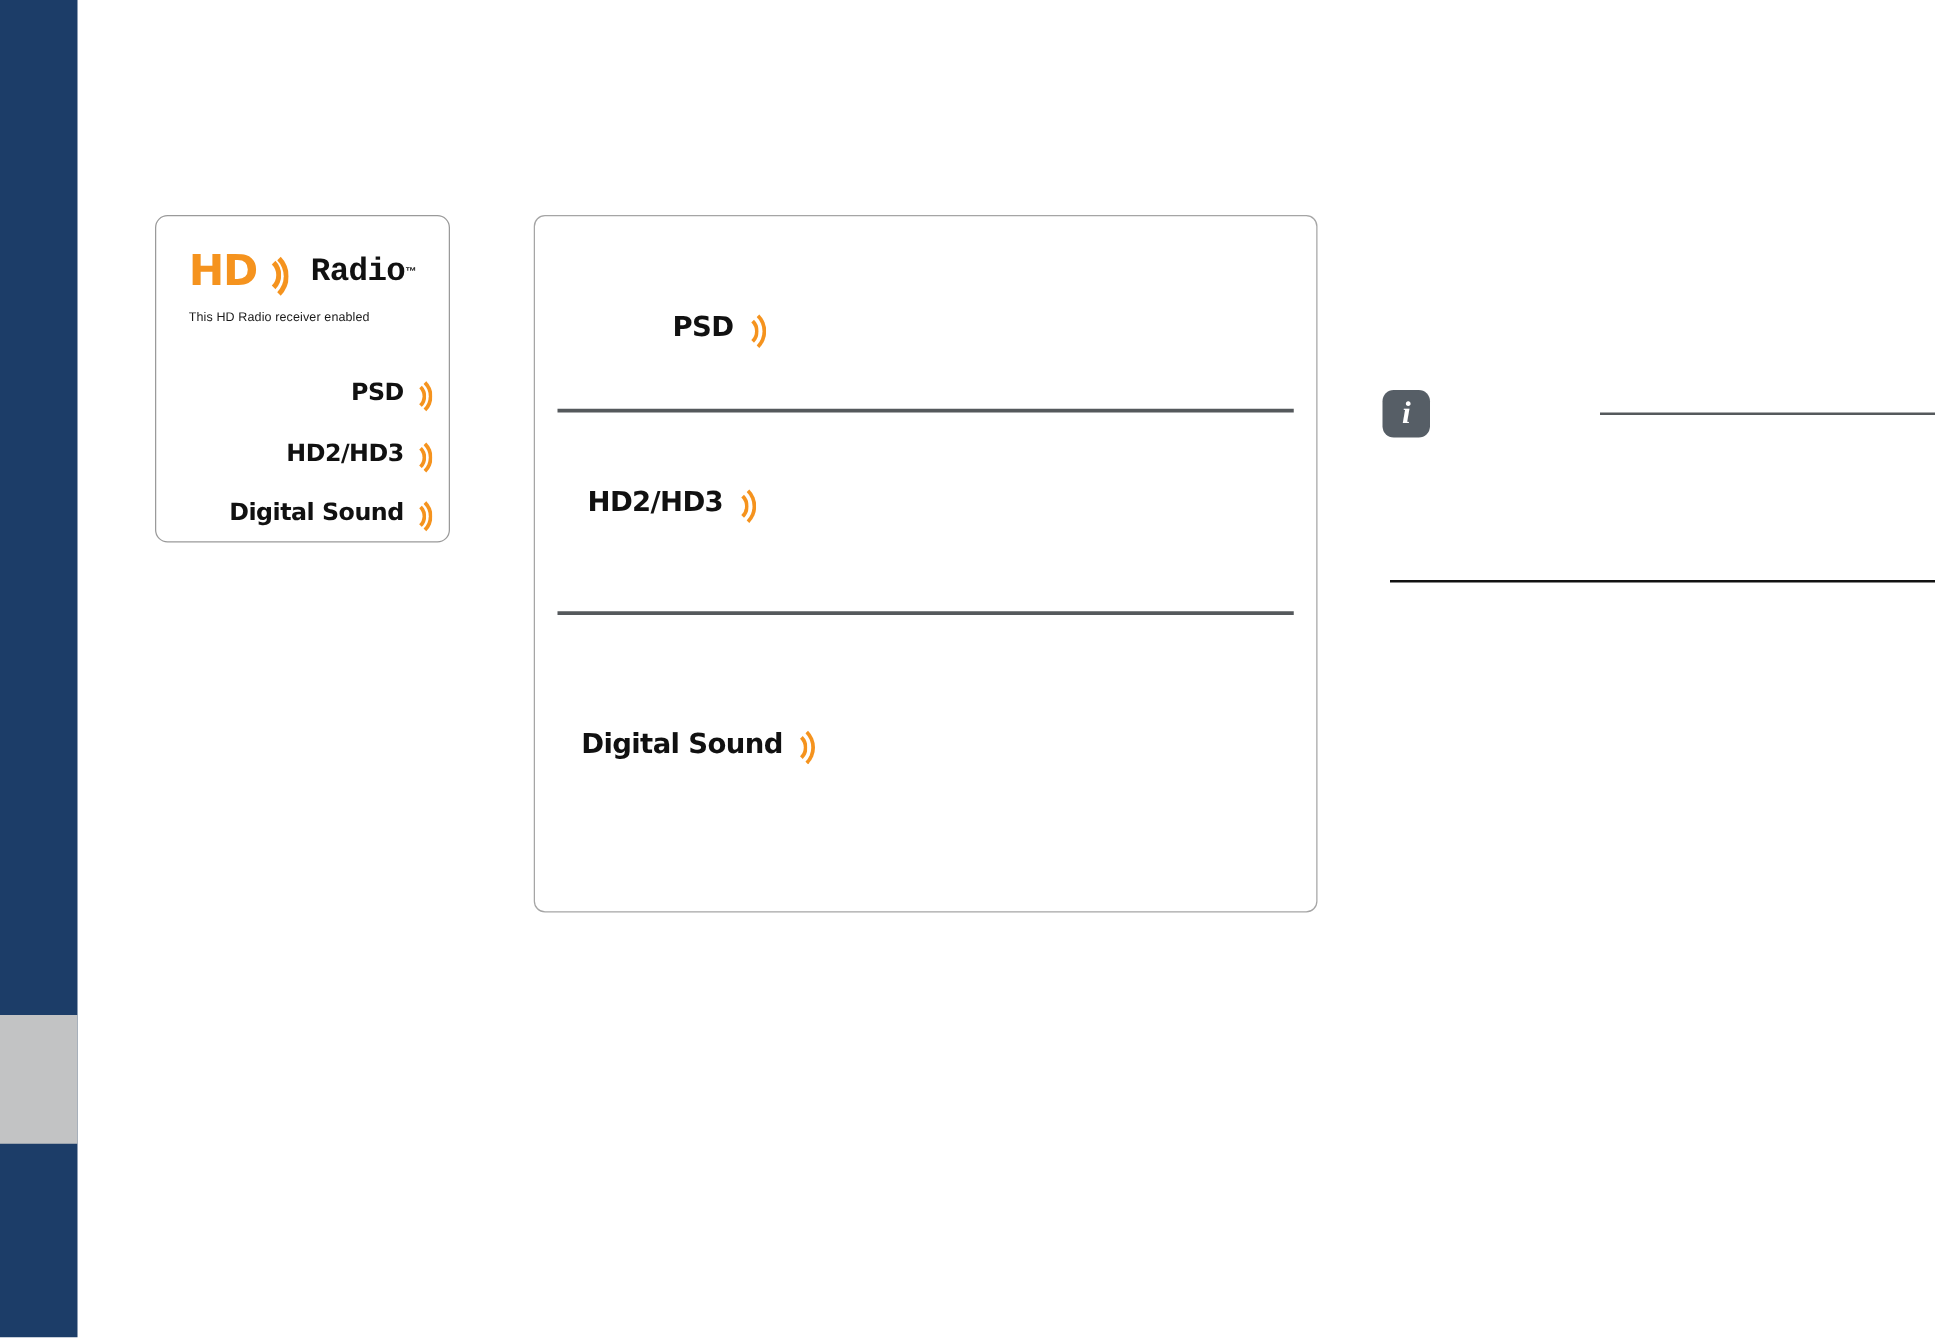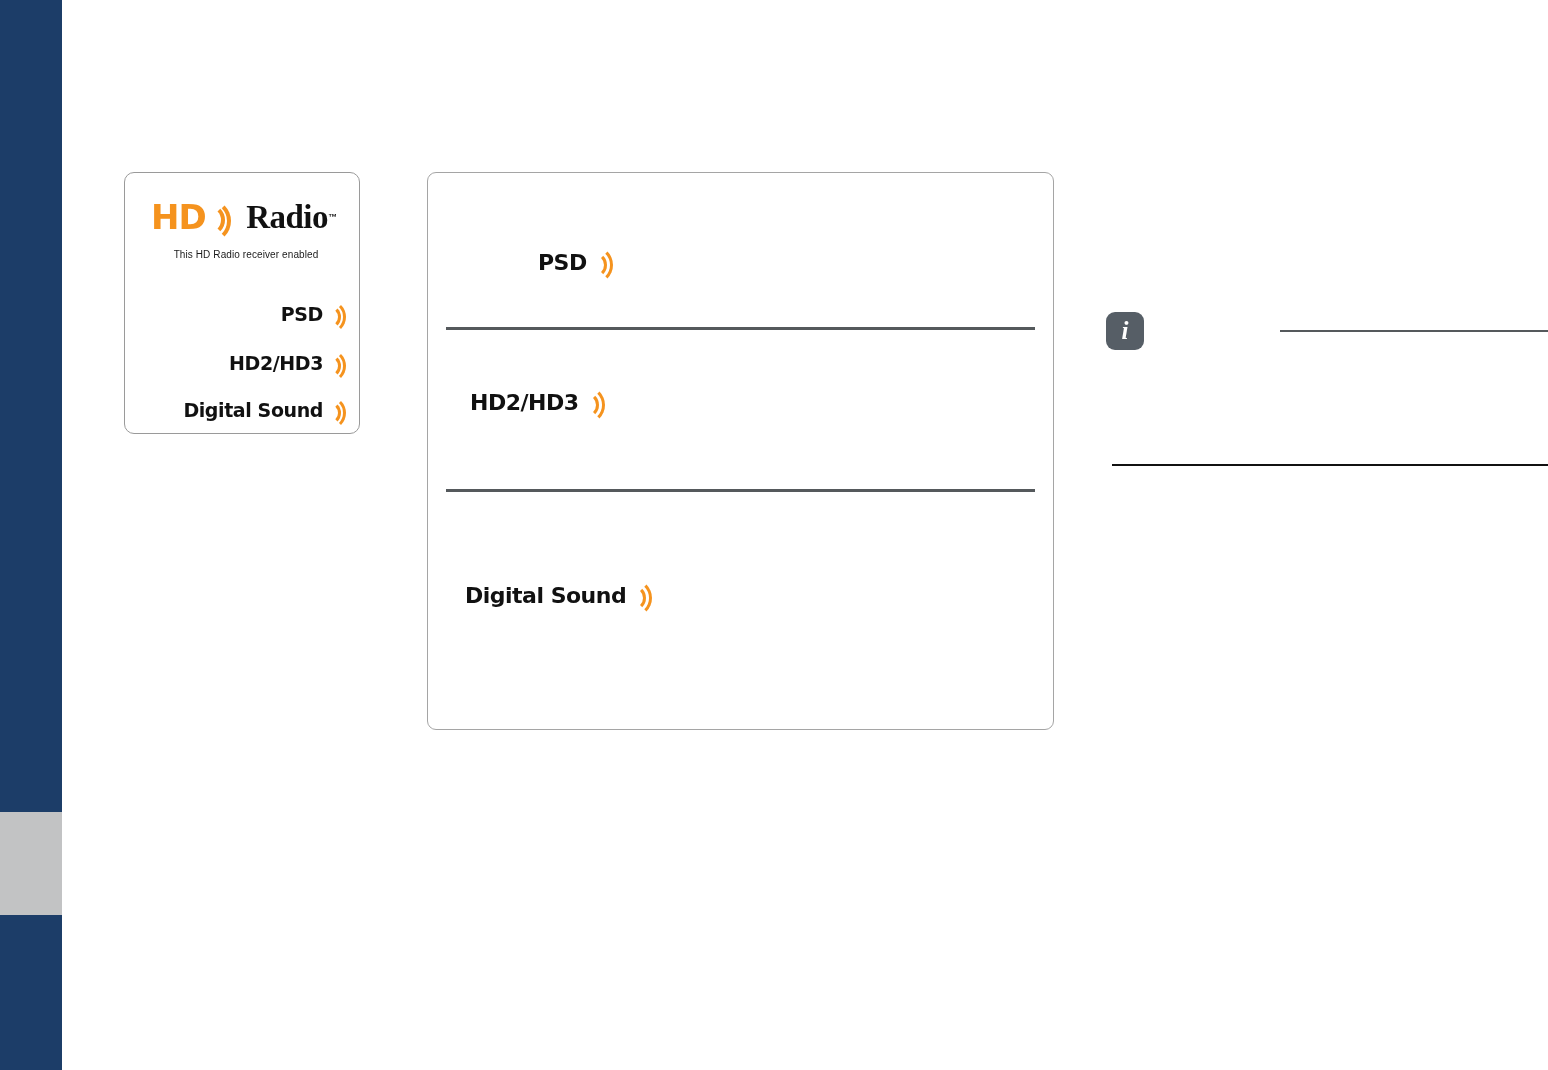--- a/index.html
+++ b/index.html
@@ -10,21 +10,20 @@
     background: #ffffff;
     font-family: "Liberation Sans", sans-serif;
     overflow: hidden;
   }
 
   .page {
     position: relative;
     width: 1548px;
     height: 1070px;
     background: #ffffff;
-    text-align: center;
   }
 
   
   .edge-strip {
     position: absolute;
     left: 0;
     top: 0;
     width: 62px;
     height: 1070px;
     background: #1c3d68;
@@ -89,26 +88,26 @@
   }
   .hd-arc::before {
     left: -14px; top: 5px;
     width: 24px; height: 24px;
   }
   .hd-arc::after {
     left: -20px; top: 0px;
     width: 36px; height: 36px;
   }
   .radio-word {
-    font-size: 33px;
+    font-size: 26px;
     font-weight: bold;
     color: #111111;
     letter-spacing: -0.5px;
     margin-left: 10px;
-    font-family: Liberation Serif, serif;
+    font-family: Liberation Mono, monospace;
     padding-left: 10px;
   }
   .tm-mark {
     font-size: 9px;
     color: #111111;
     vertical-align: super;
     font-weight: bold;
   }
 
   .hd-tagline {

